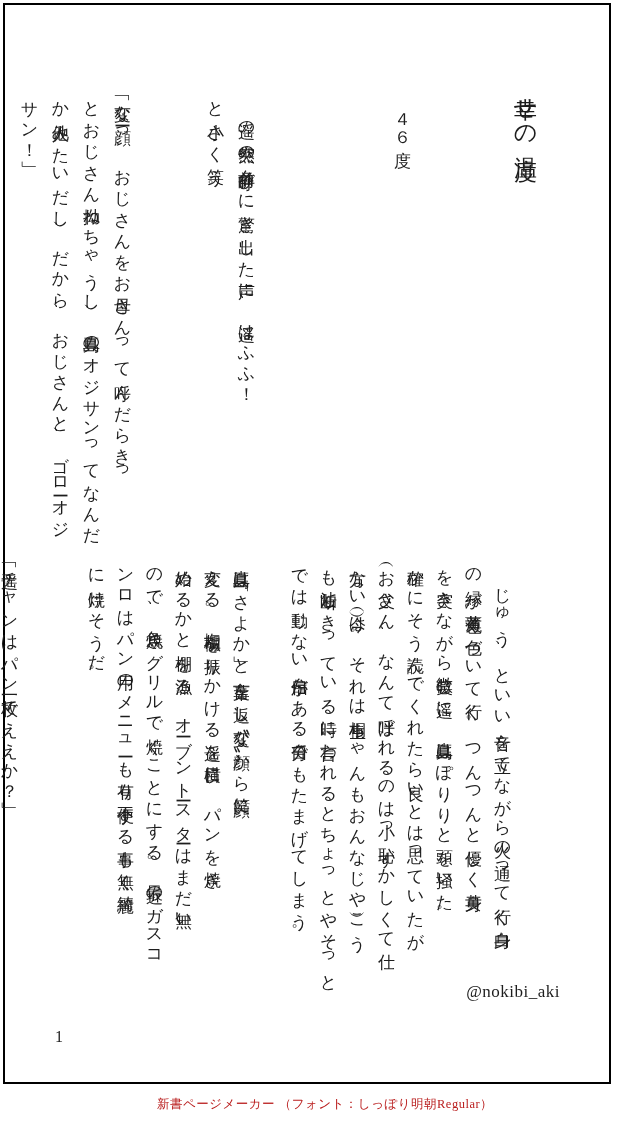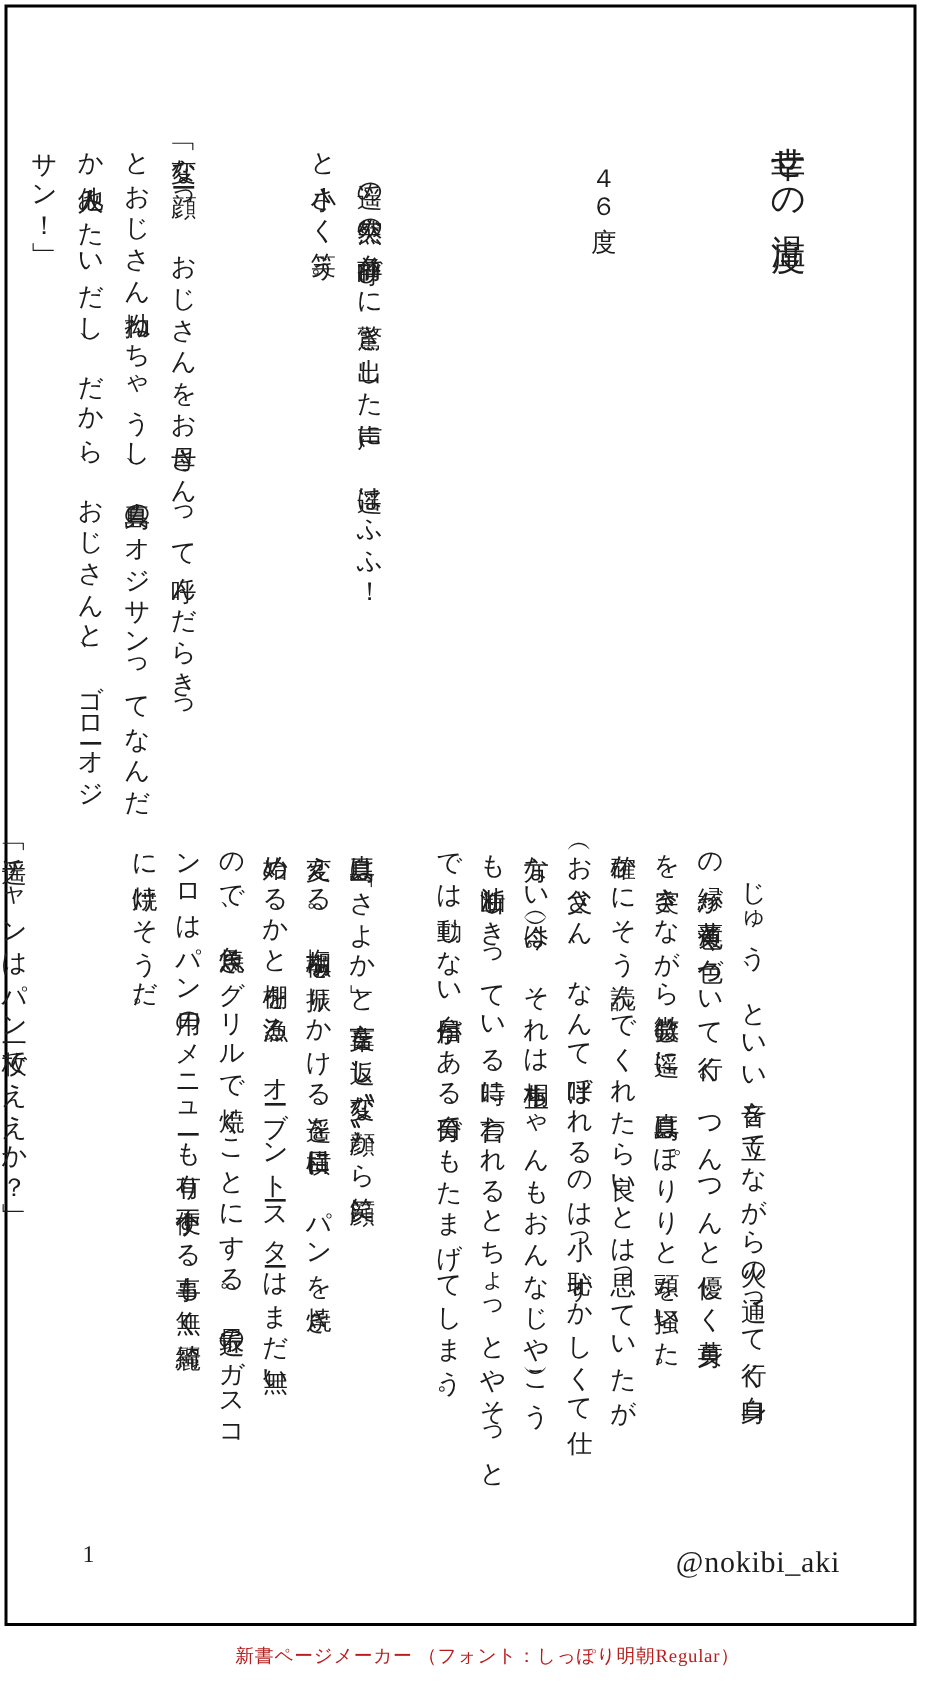--- a/index.html
+++ b/index.html
@@ -54,22 +54,22 @@
   .vtext p{margin:0;padding:0;}
   .upper-block p.gap-after{margin-block-end:31px;}
   .lower-block p.gap-after{margin-block-end:29px;}
   .page-number{
     position:absolute;
     left:55px;top:1028px;
     font-size:16px;
   }
   .author-handle{
     position:absolute;
-    right:58px;top:1031px;
-    font-size:20px;
+    right:58px;top:982px;
+    font-size:17px;
     letter-spacing:0.5px;
   }
   .footer-caption{
     position:absolute;
     left:0;top:1096px;
     width:618px;
     text-align:center;
     font-size:12.5px;
     letter-spacing:0.5px;
     color:#b91c1c;

